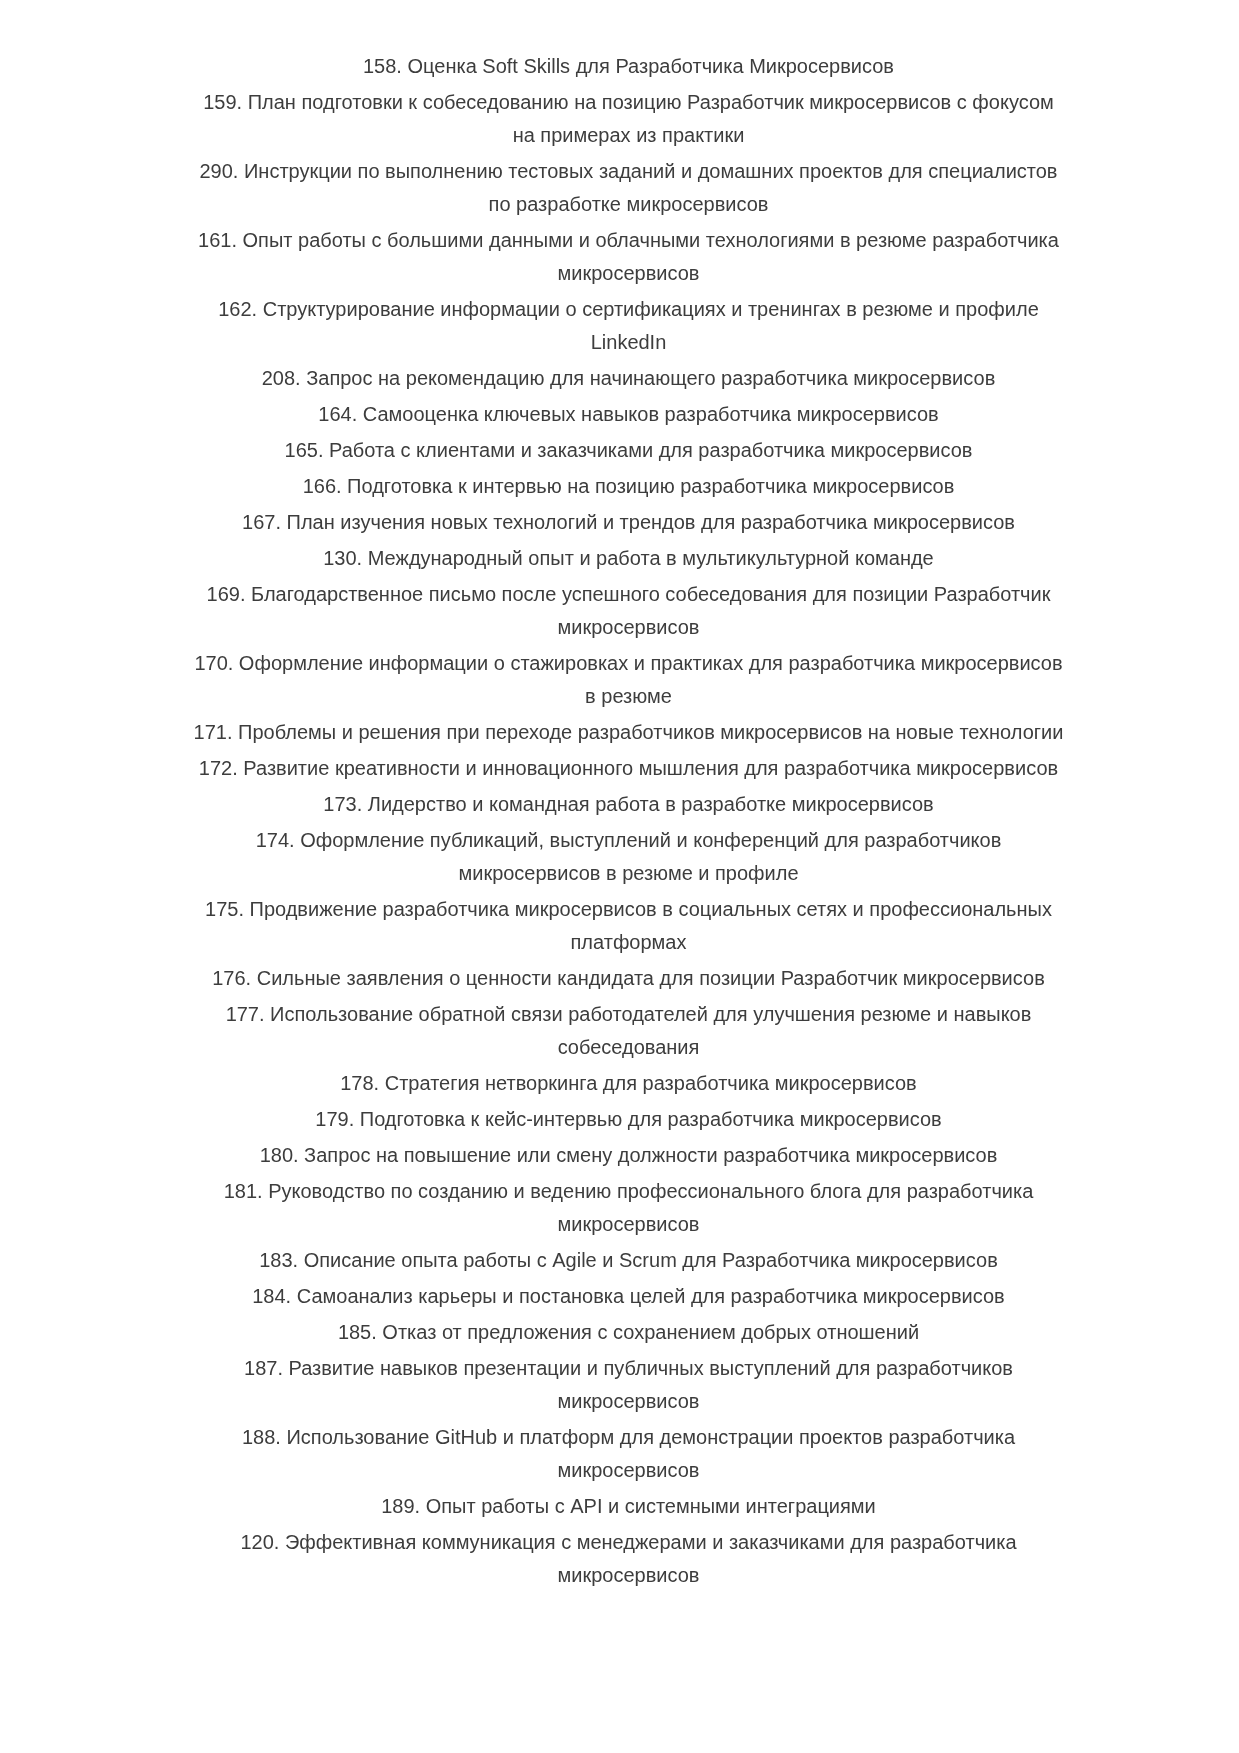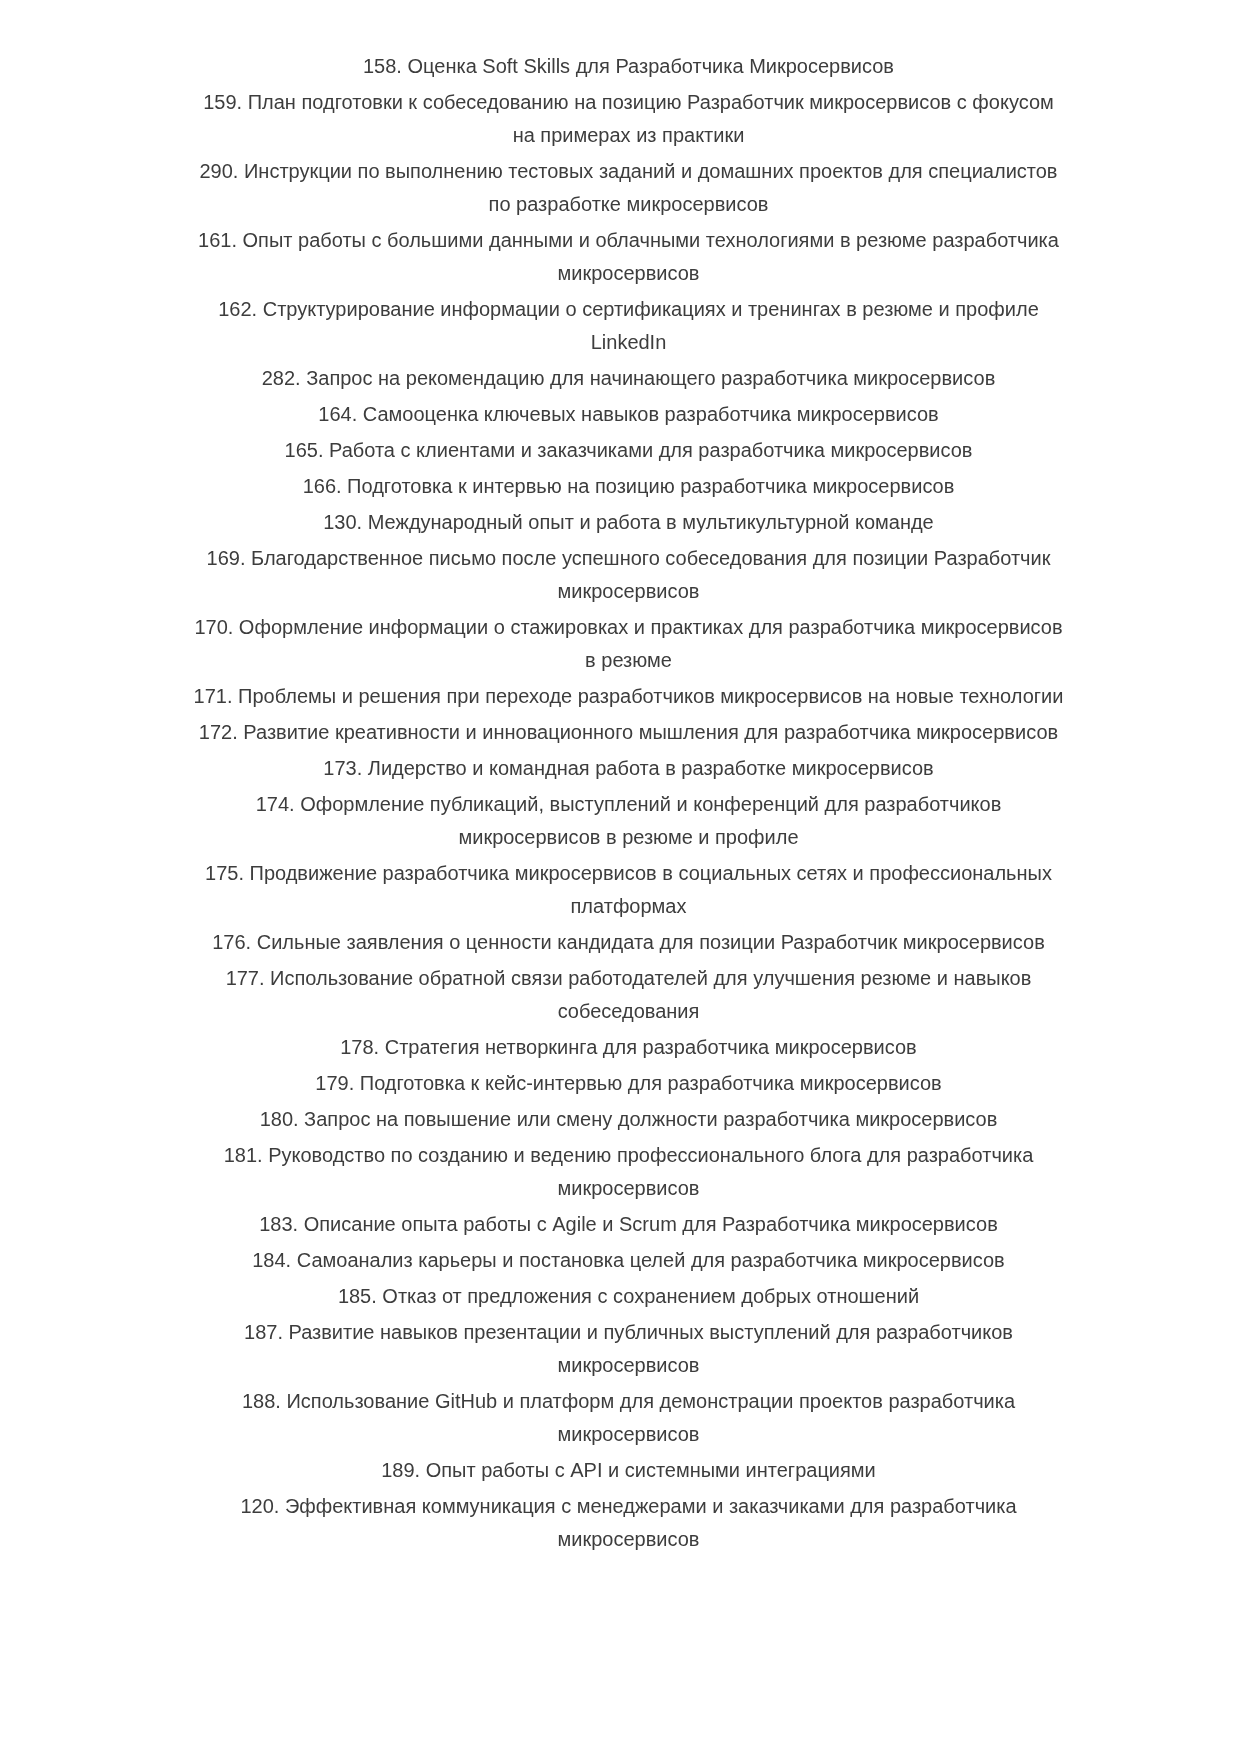--- a/index.html
+++ b/index.html
@@ -40,24 +40,25 @@
   <div class="numbered-list" style="color: rgb(61, 61, 61);">
       <p class="list-item">158. Оценка Soft Skills для Разработчика Микросервисов</p>
       <p class="list-item">159. План подготовки к собеседованию на позицию Разработчик микросервисов с фокусом
 на примерах из практики</p>
       <p class="list-item">290. Инструкции по выполнению тестовых заданий и домашних проектов для специалистов
 по разработке микросервисов</p>
       <p class="list-item">161. Опыт работы с большими данными и облачными технологиями в резюме разработчика
 микросервисов</p>
       <p class="list-item">162. Структурирование информации о сертификациях и тренингах в резюме и профиле
 LinkedIn</p>
-      <p class="list-item">282. Запрос на рекомендацию для начинающего разработчика микросервисов</p>
+      <p class="list-item">208. Запрос на рекомендацию для начинающего разработчика микросервисов</p>
       <p class="list-item">164. Самооценка ключевых навыков разработчика микросервисов</p>
       <p class="list-item">165. Работа с клиентами и заказчиками для разработчика микросервисов</p>
       <p class="list-item">166. Подготовка к интервью на позицию разработчика микросервисов</p>
+      <p class="list-item">167. План изучения новых технологий и трендов для разработчика микросервисов</p>
       <p class="list-item">130. Международный опыт и работа в мультикультурной команде</p>
       <p class="list-item">169. Благодарственное письмо после успешного собеседования для позиции Разработчик
 микросервисов</p>
       <p class="list-item">170. Оформление информации о стажировках и практиках для разработчика микросервисов
 в резюме</p>
       <p class="list-item">171. Проблемы и решения при переходе разработчиков микросервисов на новые технологии</p>
       <p class="list-item">172. Развитие креативности и инновационного мышления для разработчика микросервисов</p>
       <p class="list-item">173. Лидерство и командная работа в разработке микросервисов</p>
       <p class="list-item">174. Оформление публикаций, выступлений и конференций для разработчиков
 микросервисов в резюме и профиле</p>

